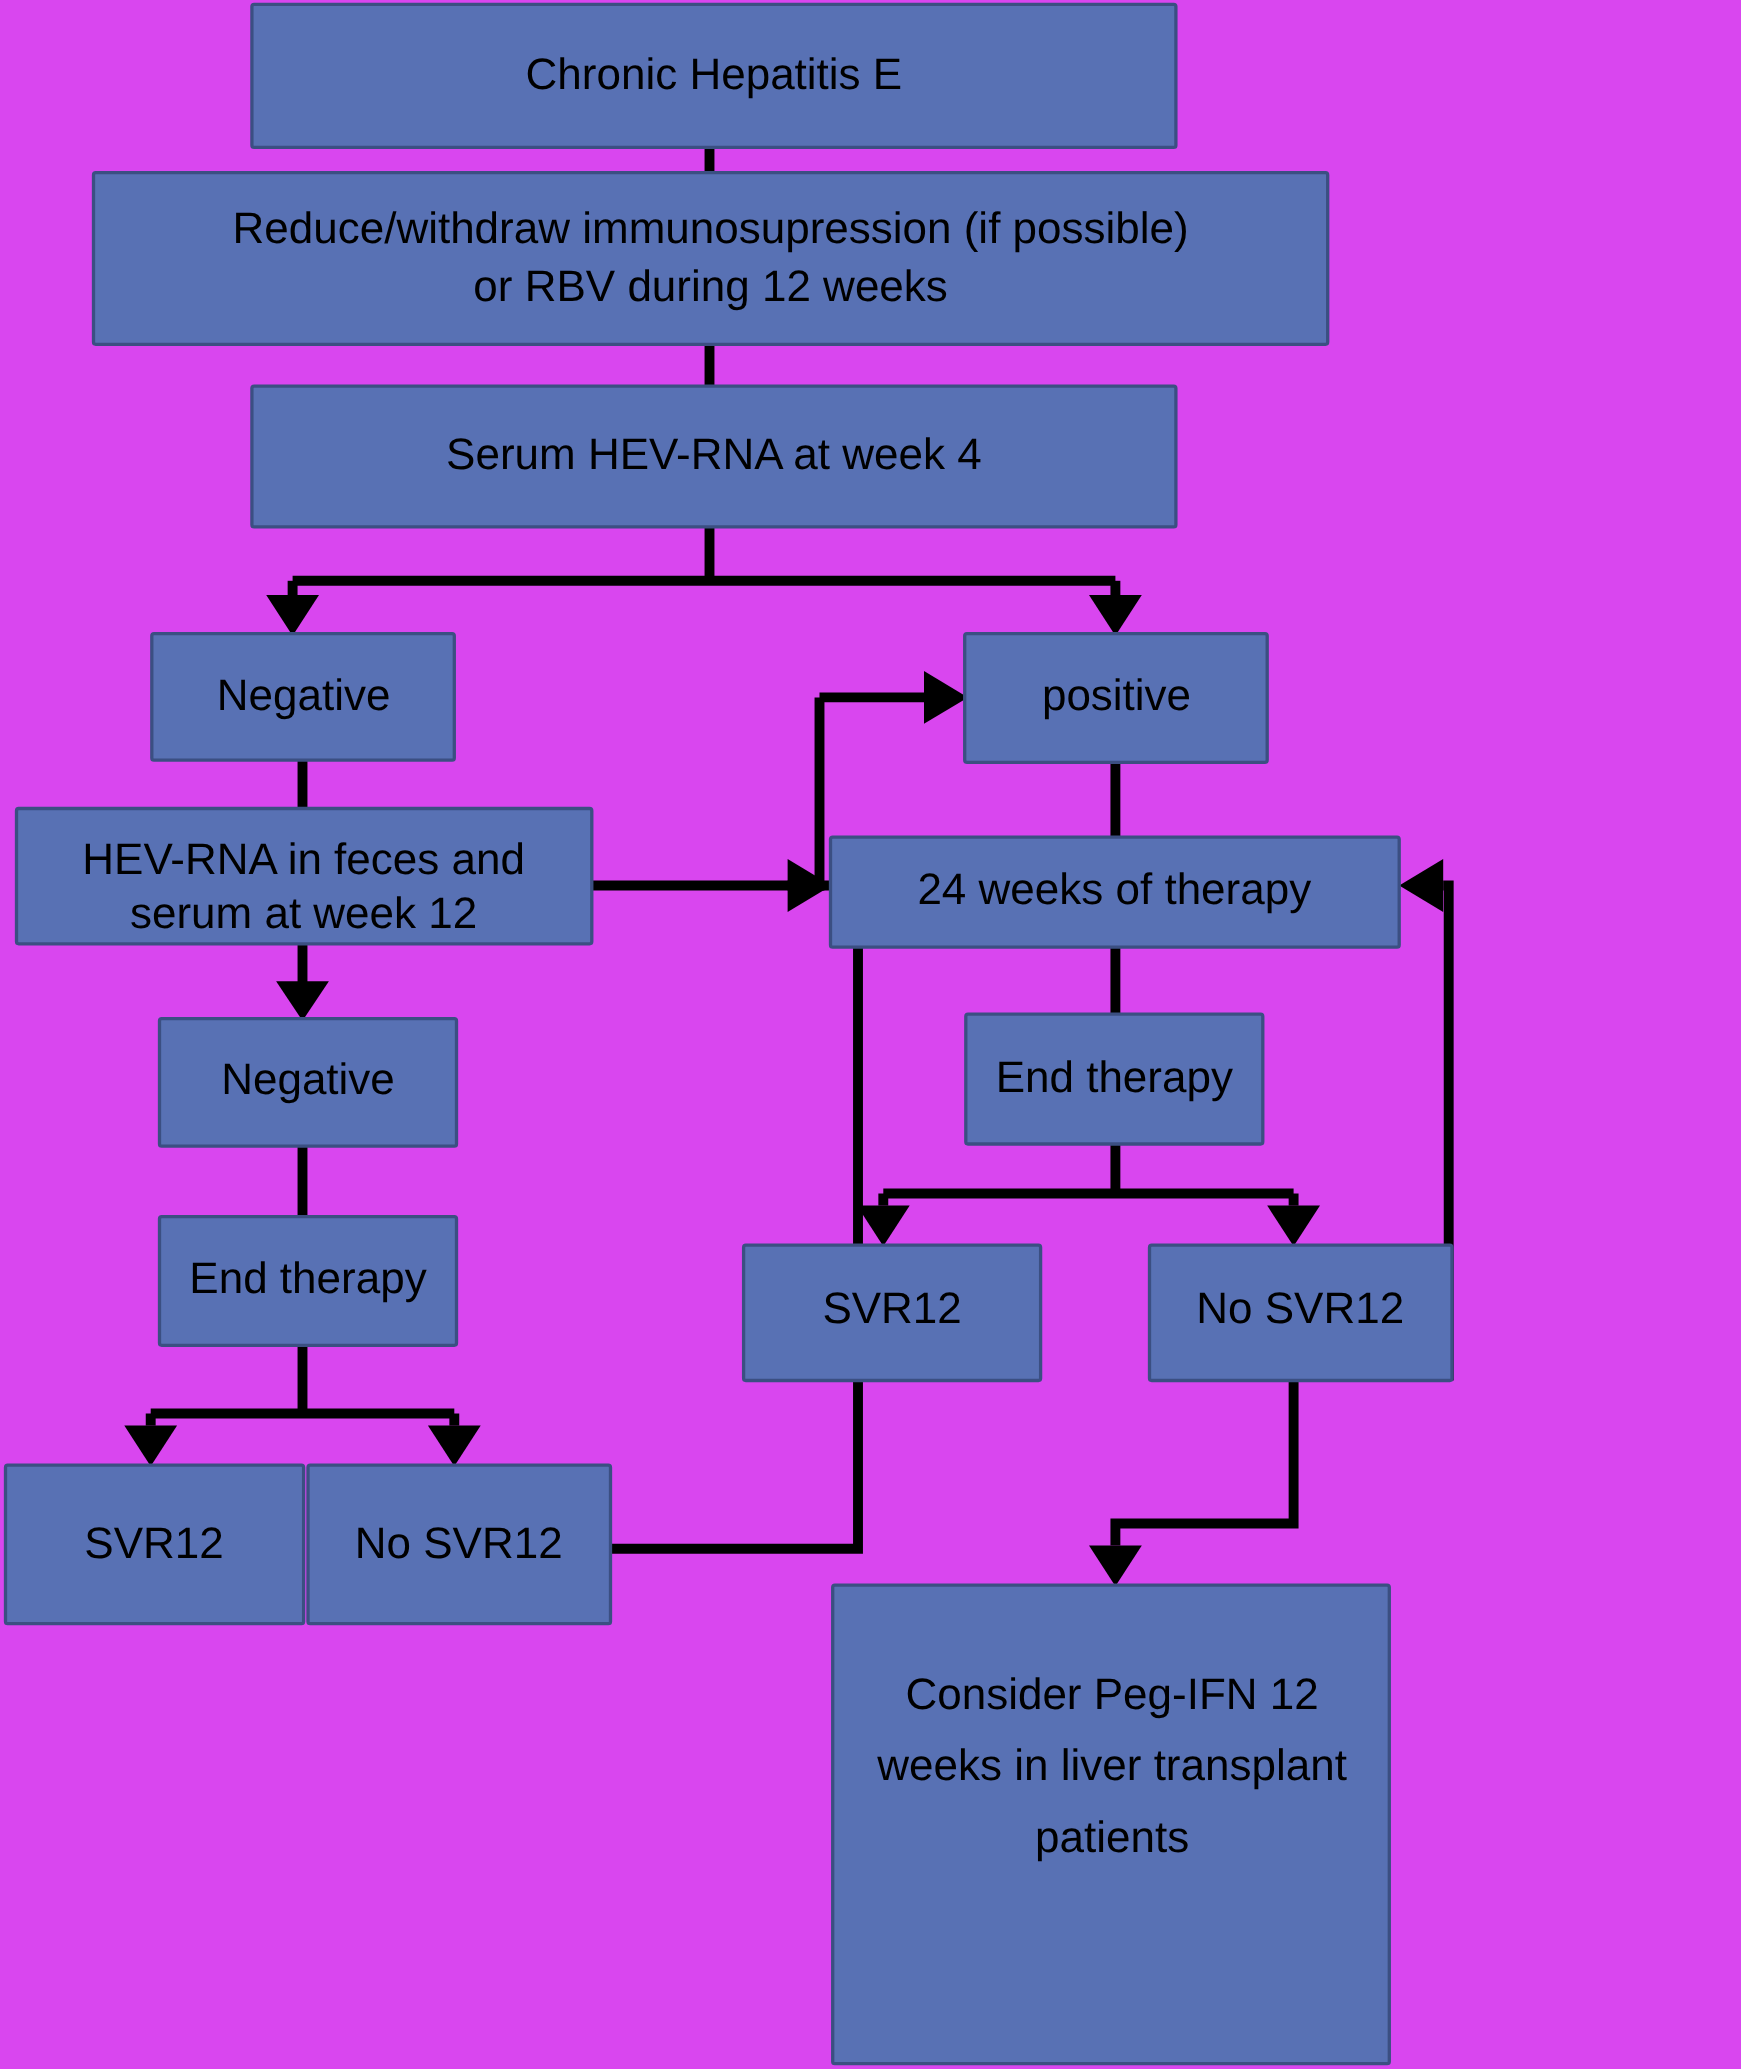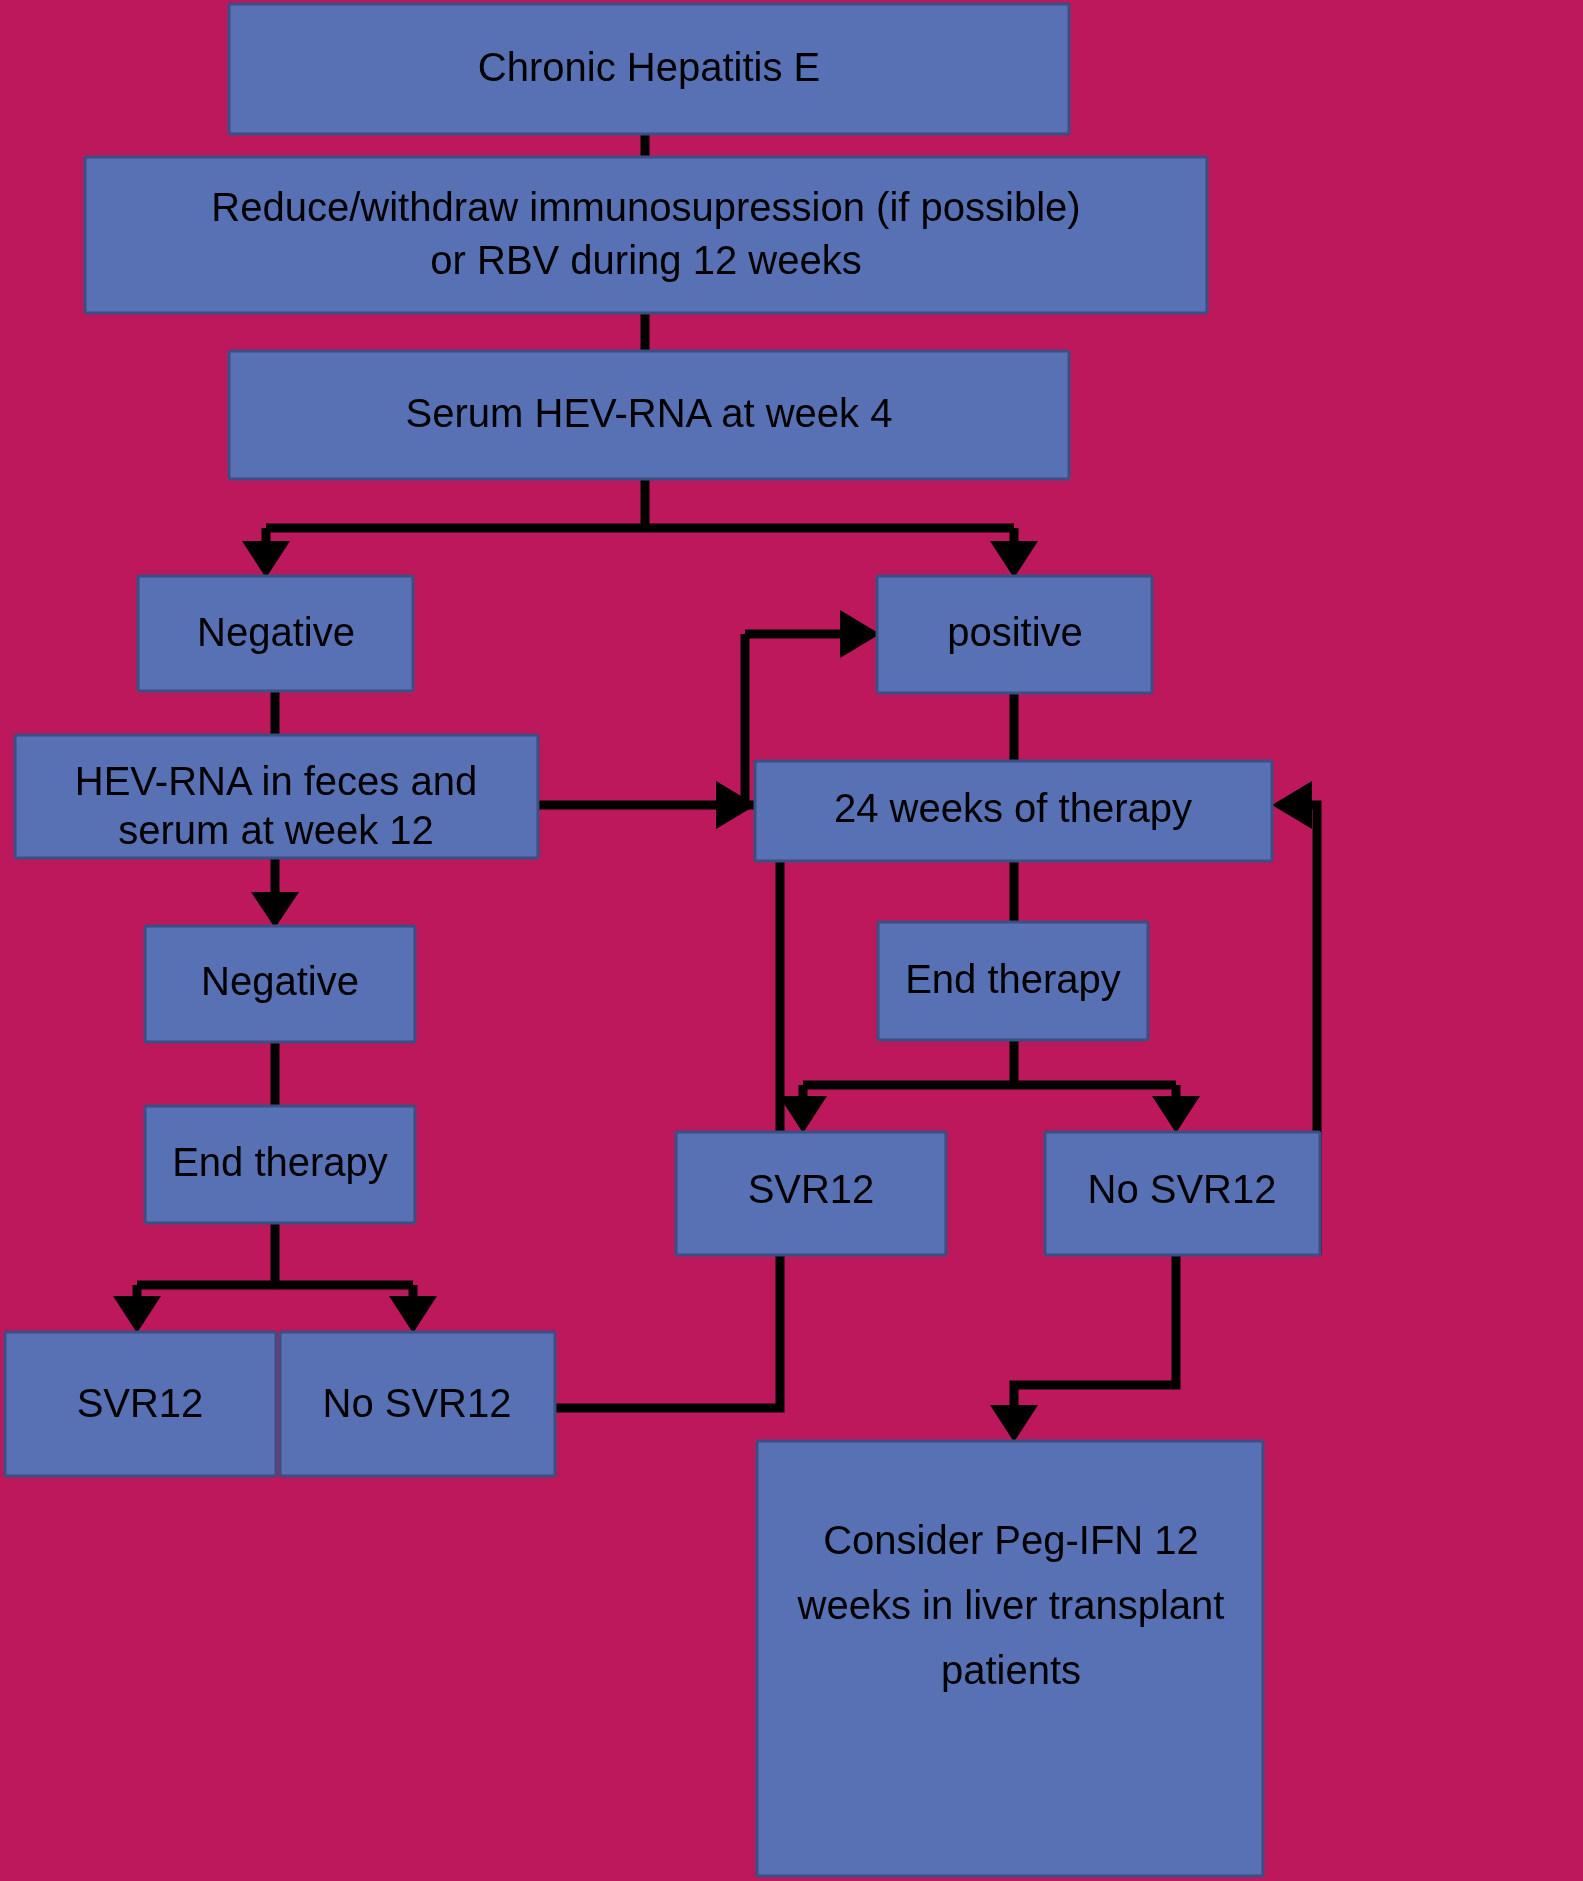--- a/index.html
+++ b/index.html
@@ -1,17 +1,17 @@
 <!DOCTYPE html>
 <html><head>
 <meta charset="utf-8">
 <style>
   html,body{margin:0;padding:0;background:#ffffff;}
   body{font-family:"Liberation Sans","DejaVu Sans",sans-serif;}
-  #stage{position:relative;width:1583px;height:1881px;background:#be185d;overflow:hidden;}
+  #stage{position:relative;width:1583px;height:1881px;background:#d946ef;overflow:hidden;}
   svg.flow{position:absolute;left:0;top:0;width:1583px;height:1881px;}
   .node-rect{fill:#5871b4;stroke:#3b4f82;stroke-width:3;}
   .node-label{font-family:"Liberation Sans","DejaVu Sans",sans-serif;fill:#000;font-size:40px;text-anchor:middle;dominant-baseline:middle;}
   .edge{fill:none;stroke:#000;stroke-width:9;stroke-linecap:butt;stroke-linejoin:miter;}
   .arrowhead{fill:#000;stroke:none;}
 </style>
 </head>
 <body>
 
 <div id="stage">

